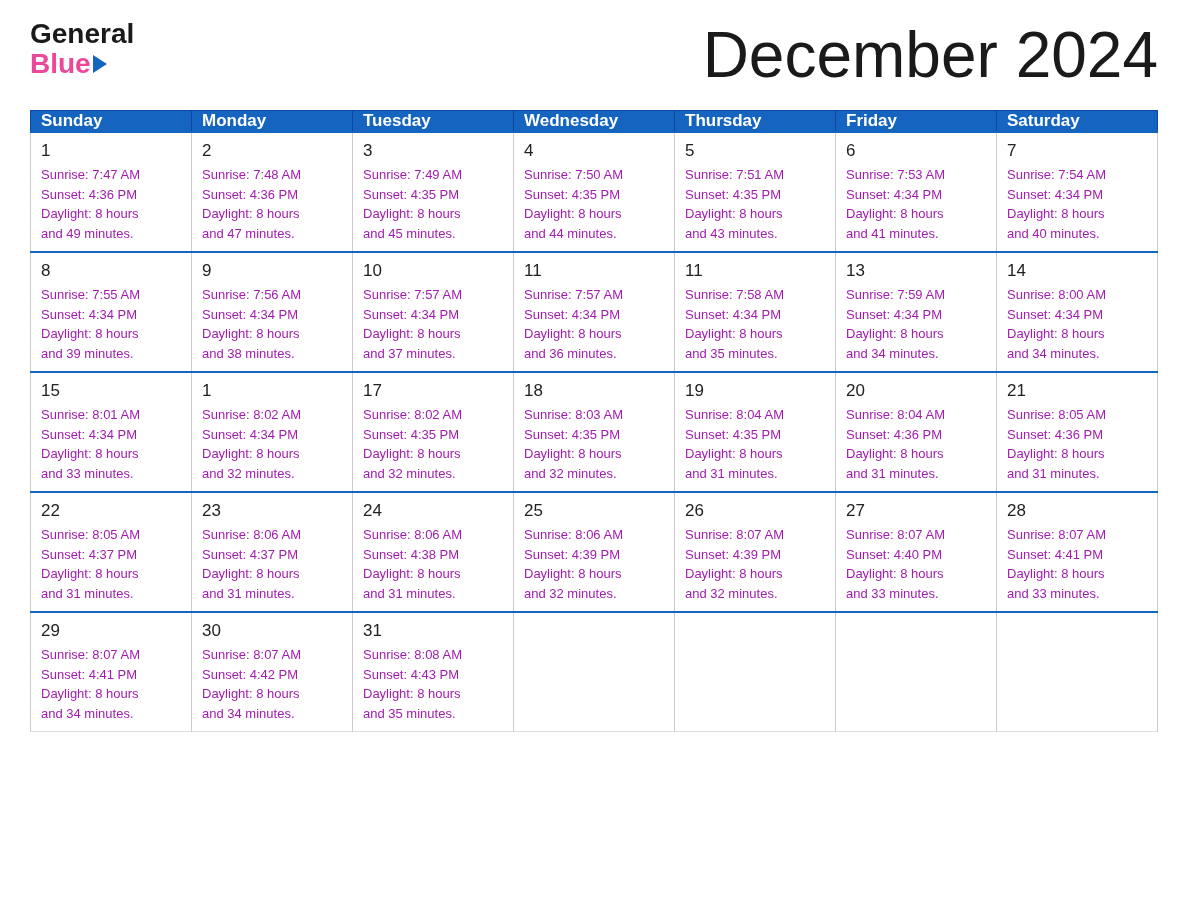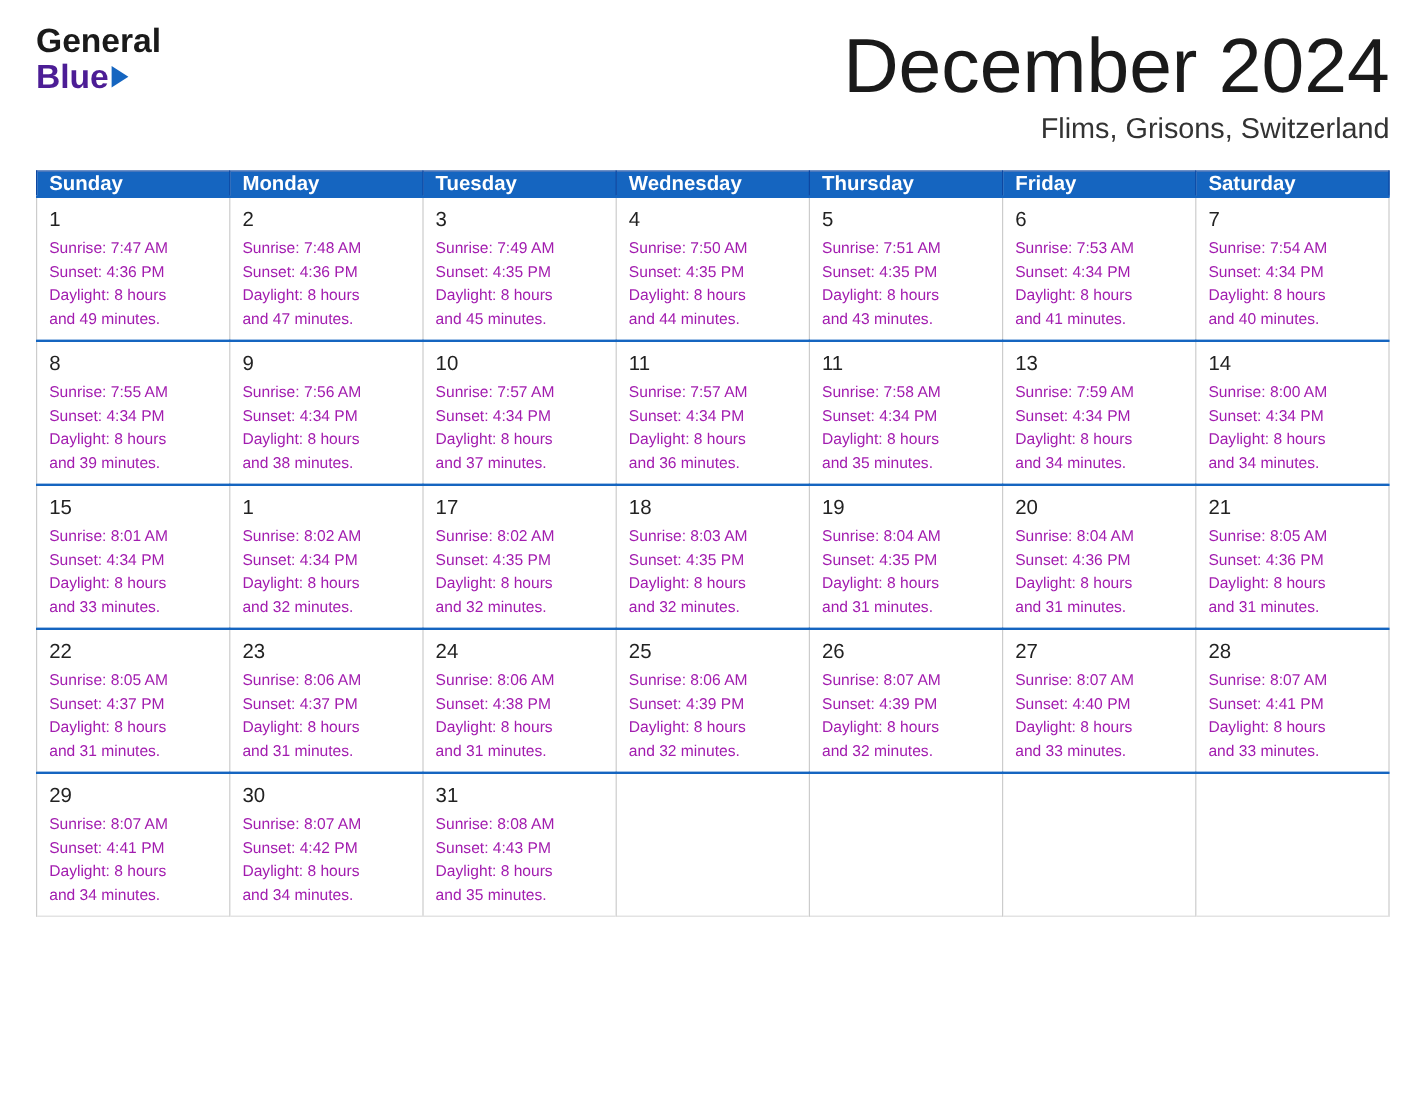--- a/index.html
+++ b/index.html
@@ -25,21 +25,21 @@
     }
     .logo-general {
       font-size: 28px;
       font-weight: bold;
       color: #1a1a1a;
       line-height: 1;
     }
     .logo-blue {
       font-size: 28px;
       font-weight: bold;
-      color: #4c1d95;
+      color: #ec4899;
       display: flex;
       align-items: center;
     }
     .logo-triangle {
       width: 0;
       height: 0;
       border-left: 14px solid #1565c0;
       border-top: 9px solid transparent;
       border-bottom: 9px solid transparent;
       margin-left: 2px;
@@ -107,21 +107,20 @@
 <div class="header">
   <div class="logo">
     <div class="logo-general">General</div>
     <div style="display:flex;align-items:center;">
       <span class="logo-blue">Blue</span>
       <span class="logo-triangle"></span>
     </div>
   </div>
   <div class="title-block">
     <div class="month-title">December 2024</div>
-    <div class="location-title">Flims, Grisons, Switzerland</div>
   </div>
 </div>
 
 <table>
   <thead>
     <tr>
     <th>Sunday</th>
         <th>Monday</th>
         <th>Tuesday</th>
         <th>Wednesday</th>

